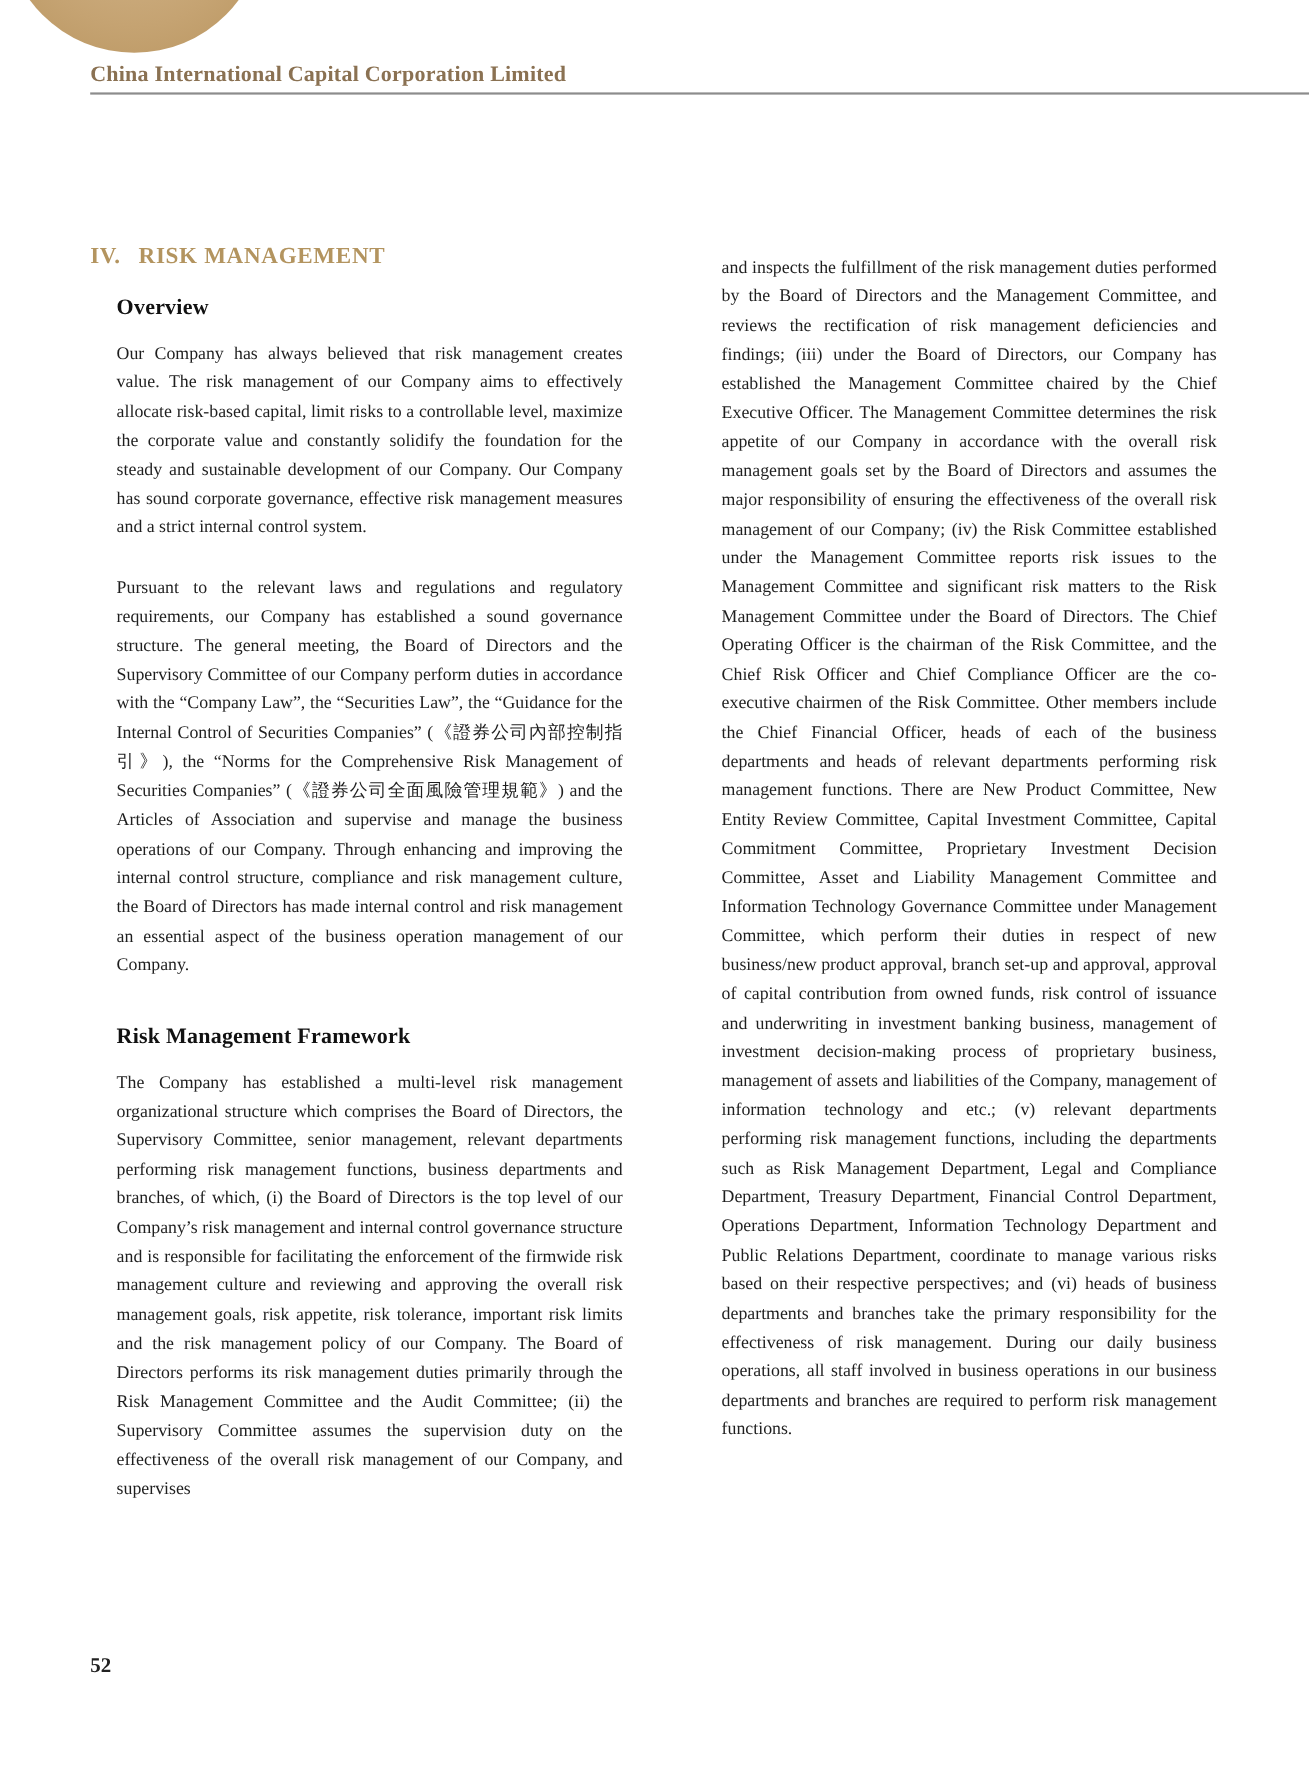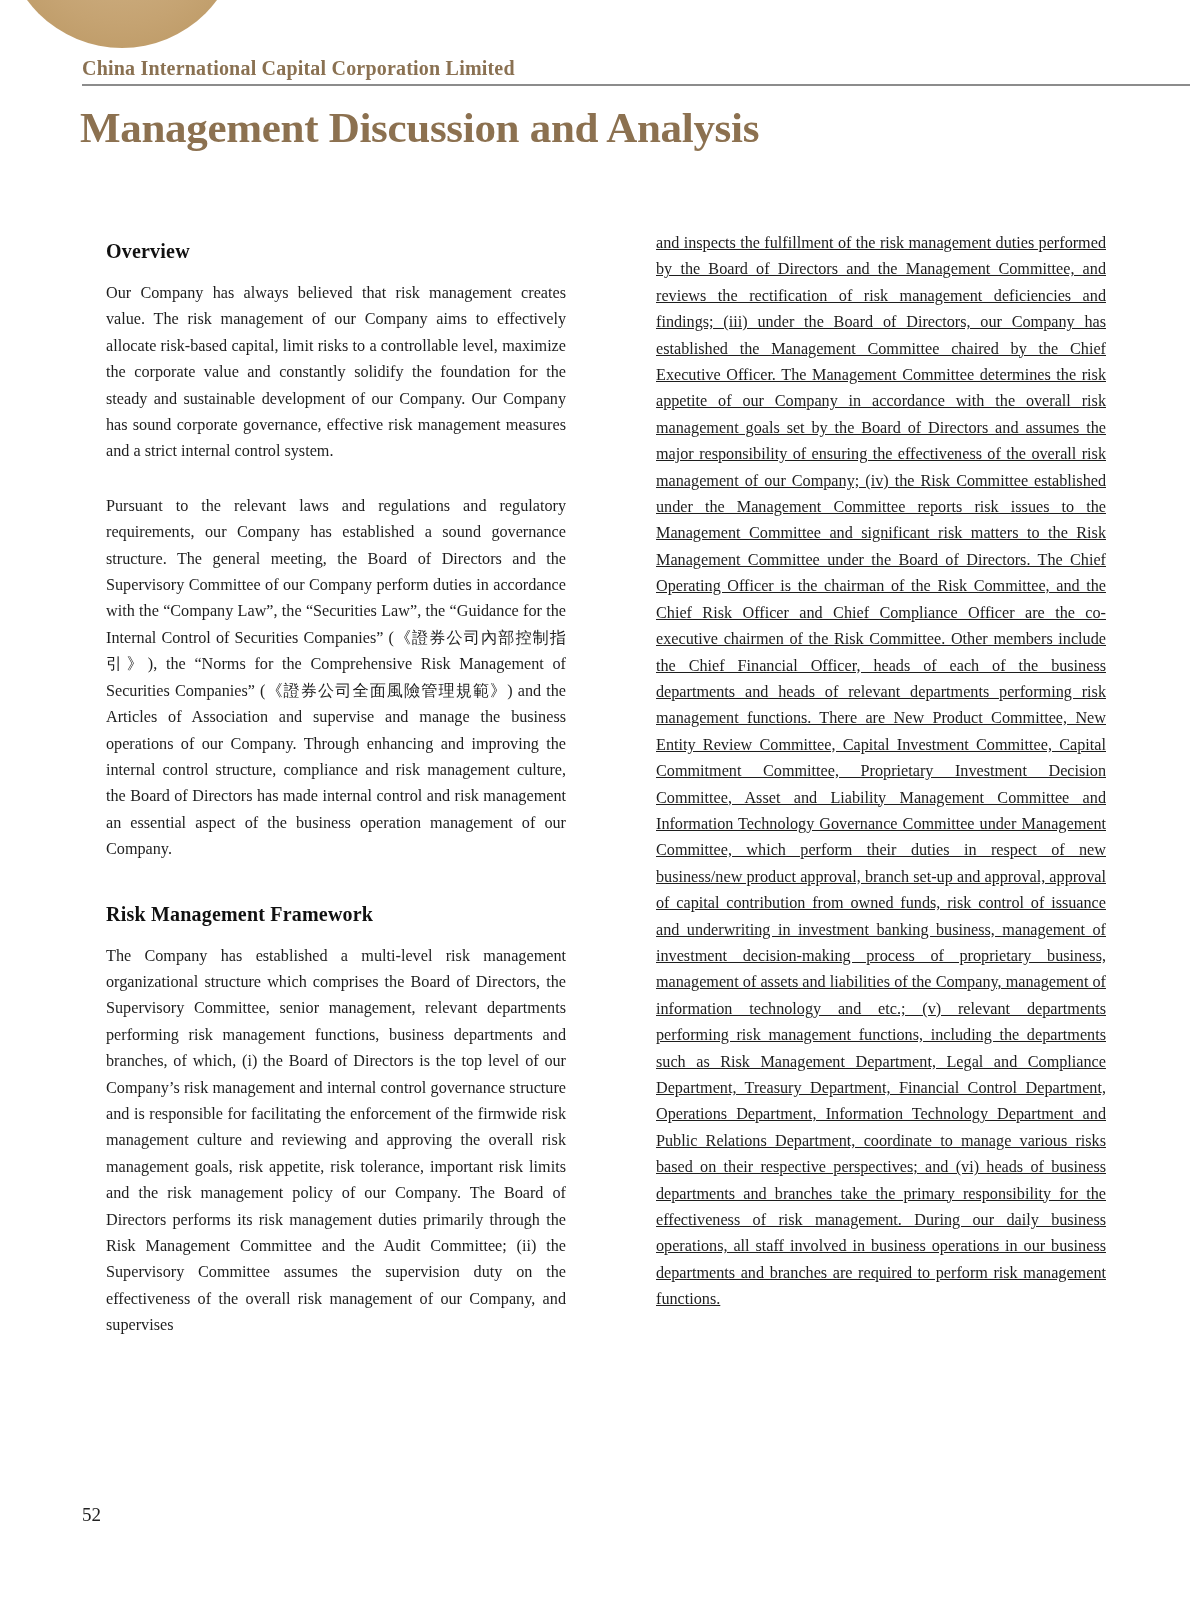--- a/index.html
+++ b/index.html
@@ -76,46 +76,49 @@
     letter-spacing: 0.2px;
   }
   .subheading.framework { margin-top: 38px; }
   .body-para {
     margin: 0 0 28px 0;
     font-size: 16.2px;
     line-height: 26.4px;
     color: #1e1e1e;
     text-align: justify;
   }
-  .col-right .body-para { margin: 0; text-decoration: underline; }
+  .col-right .body-para { margin: 0; }
   .page-number {
     position: absolute;
     left: 82px;
     top: 1504px;
     font-size: 19px;
-    font-weight: normal;
+    font-weight: bold;
     color: #222222;
   }
 </style>
 </head>
 <body>
 
 <div class="page">
 
   <div class="logo-circle"></div>
 
   <div class="company-name">China International Capital Corporation Limited</div>
 
   <div class="header-rule"></div>
 
-  <h1 class="page-title">Management Discussion and Analysis</h1>
 
   <div class="columns">
 
     <div class="col-left">
+      <div class="section-heading">
+        <span class="section-number">IV.</span>
+        <span>RISK MANAGEMENT</span>
+      </div>
 
       <div class="indent">
         <h3 class="subheading">Overview</h3>
 
         <p class="body-para">Our Company has always believed that risk management creates value. The risk management of our Company aims to effectively allocate risk-based capital, limit risks to a controllable level, maximize the corporate value and constantly solidify the foundation for the steady and sustainable development of our Company. Our Company has sound corporate governance, effective risk management measures and a strict internal control system.</p>
 
         <p class="body-para">Pursuant to the relevant laws and regulations and regulatory requirements, our Company has established a sound governance structure. The general meeting, the Board of Directors and the Supervisory Committee of our Company perform duties in accordance with the “Company Law”, the “Securities Law”, the “Guidance for the Internal Control of Securities Companies” (《證券公司內部控制指引》), the “Norms for the Comprehensive Risk Management of Securities Companies” (《證券公司全面風險管理規範》) and the Articles of Association and supervise and manage the business operations of our Company. Through enhancing and improving the internal control structure, compliance and risk management culture, the Board of Directors has made internal control and risk management an essential aspect of the business operation management of our Company.</p>
 
         <h3 class="subheading framework">Risk Management Framework</h3>
 

